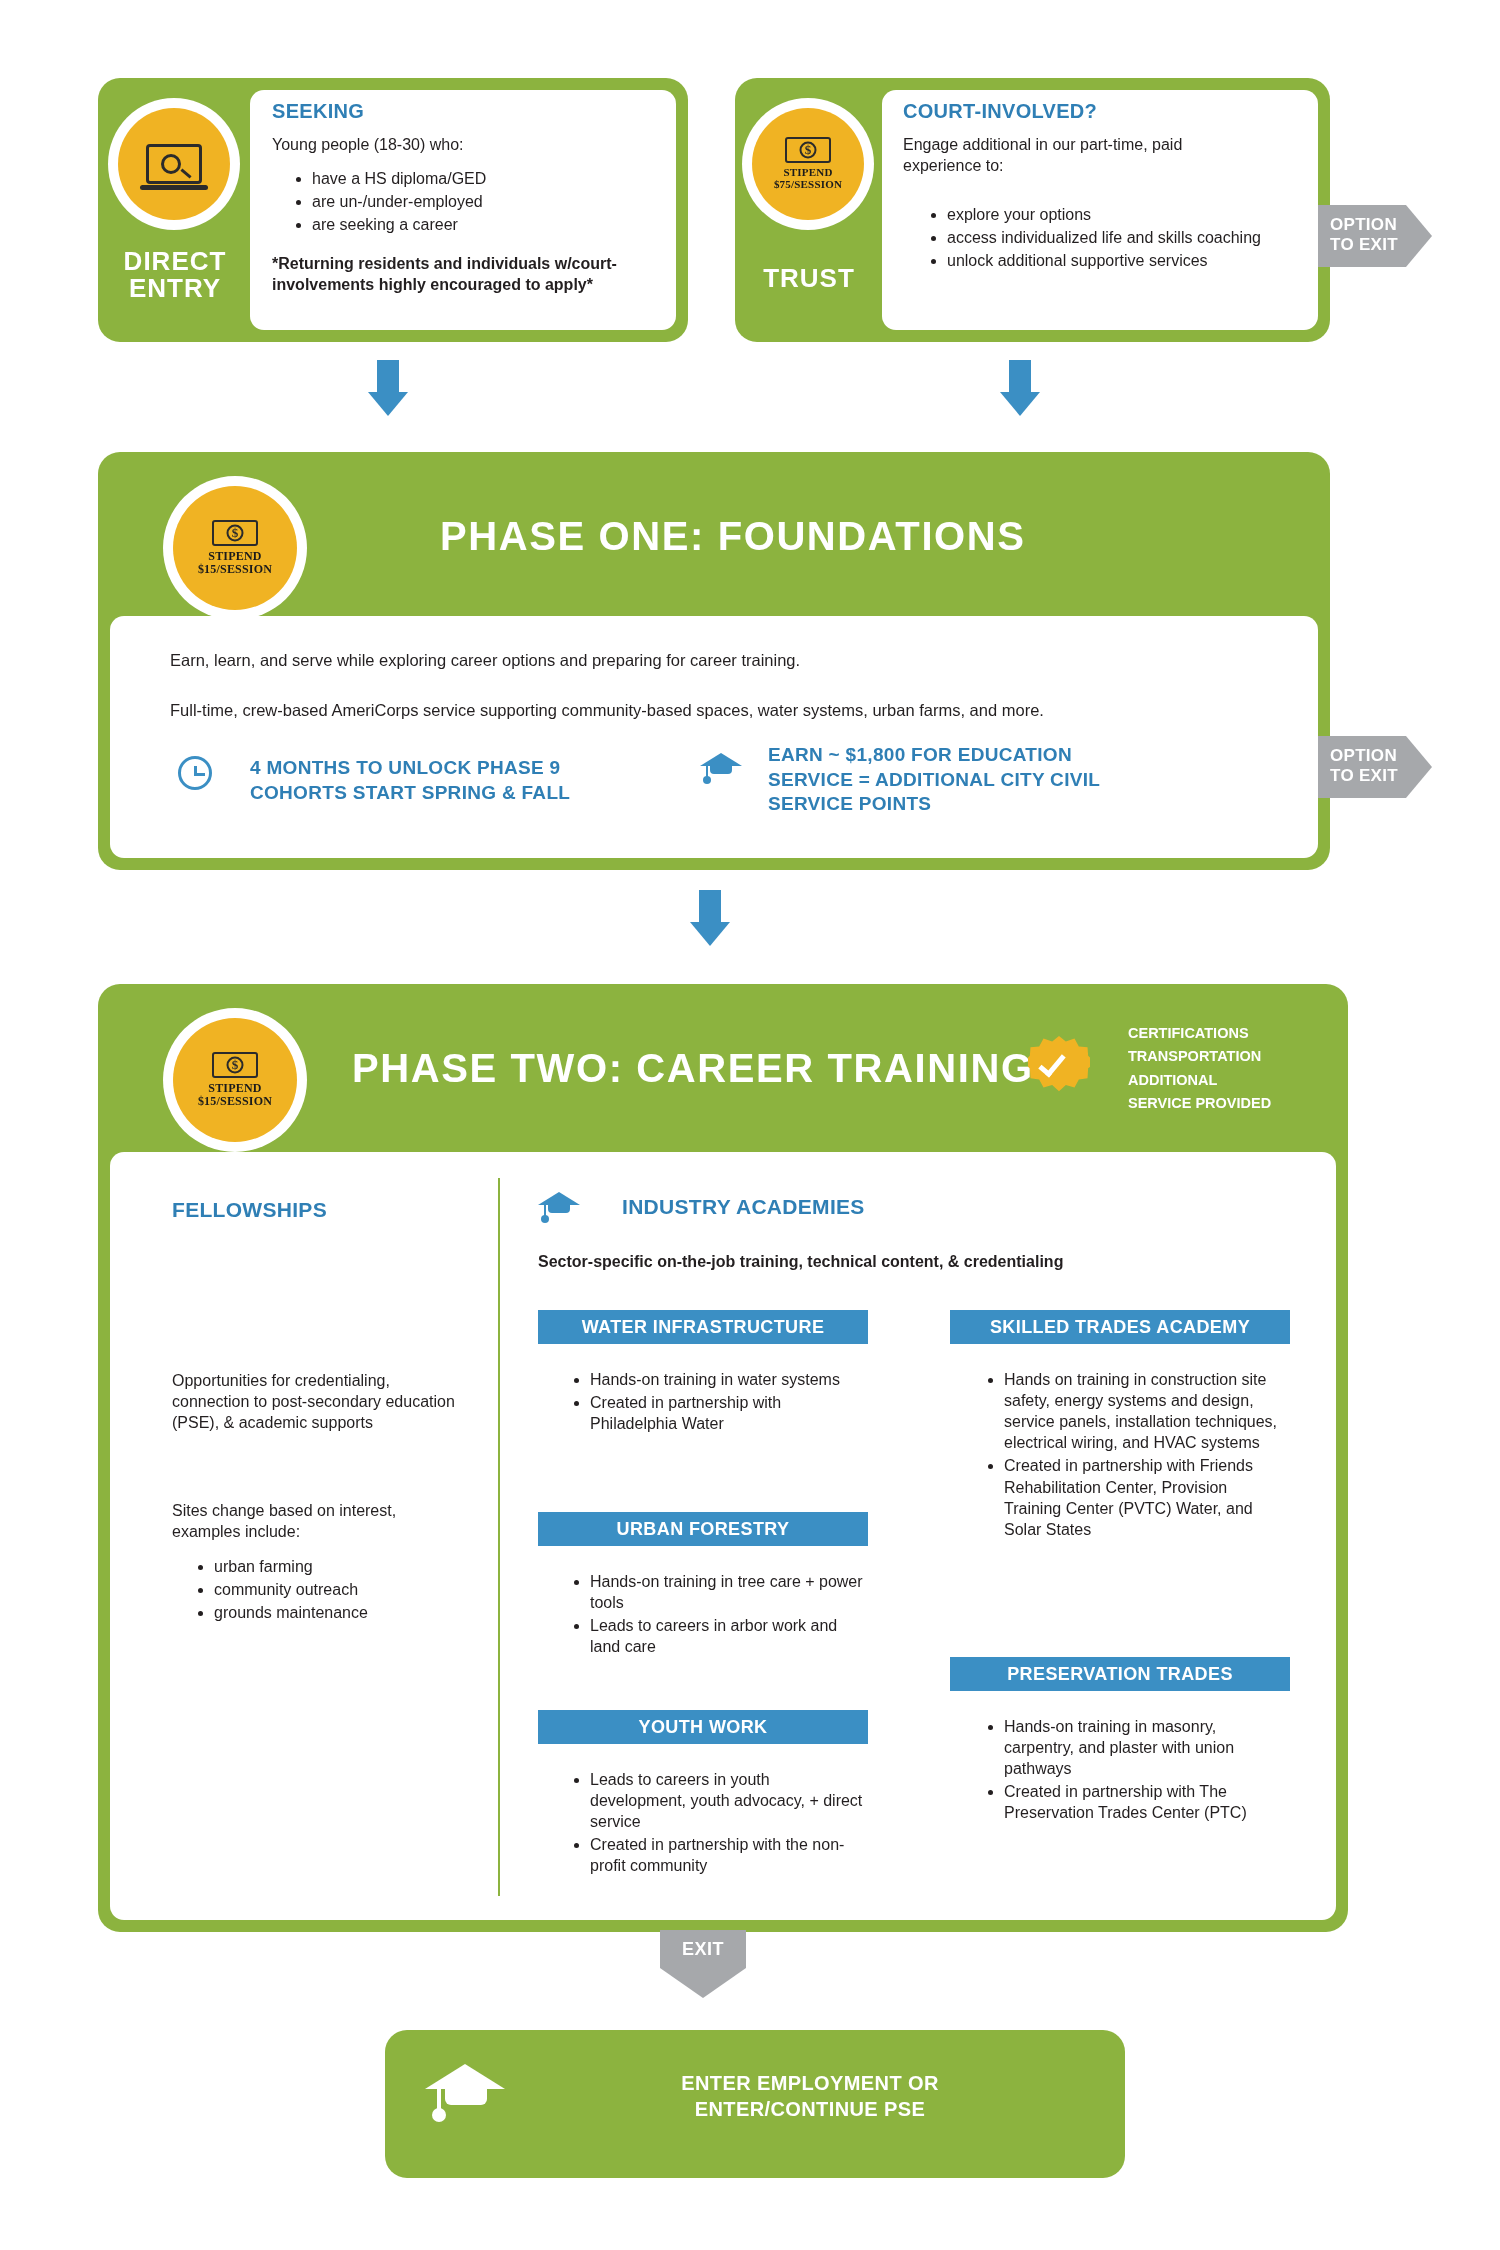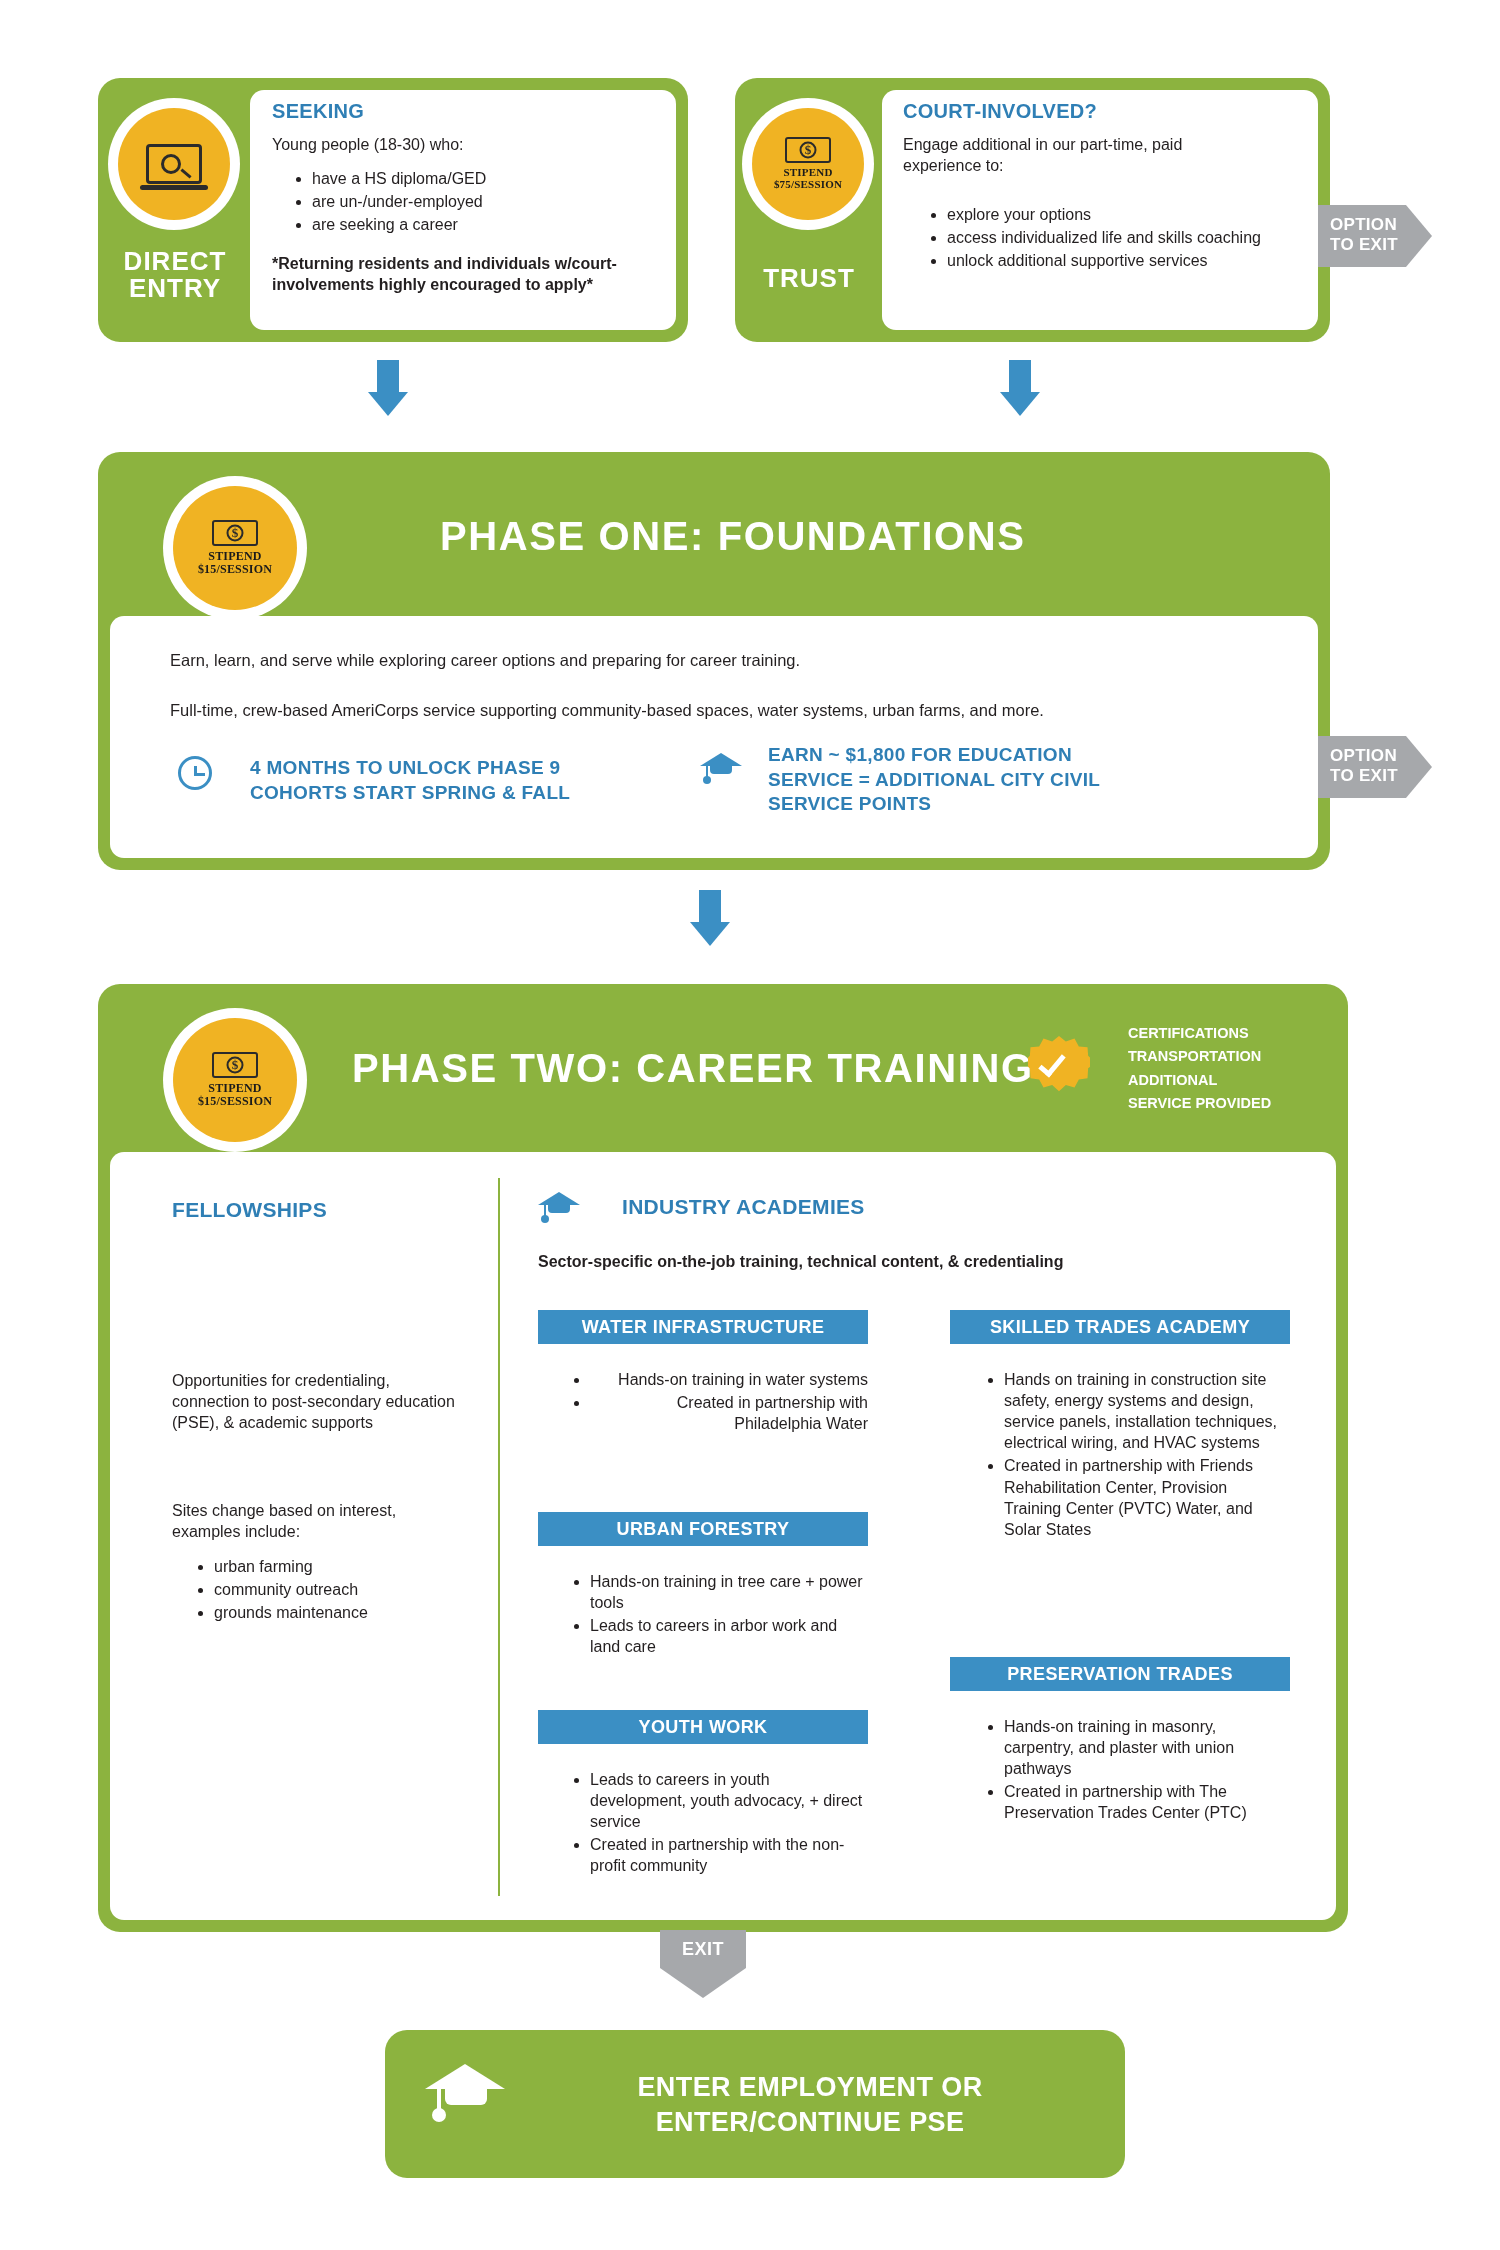--- a/index.html
+++ b/index.html
@@ -477,21 +477,21 @@
     <div class="top"></div>
       <div class="bot"></div>
       <div class="tassel"></div>
       <div class="knot"></div>
   </div>
   <div class="blue-head" style="position:absolute; left:622px; top:1195px; font-size:21px;">INDUSTRY ACADEMIES</div>
 
   <div style="position:absolute; left:538px; top:1253px; width:760px; font-size:16px; font-weight:bold; color:#231f20;">Sector-specific on-the-job training, technical content, &amp; credentialing</div>
 
   <div class="bluebar" style="position:absolute; left:538px; top:1310px; width:330px;">WATER INFRASTRUCTURE</div>
-  <ul class="bul body-text" style="position:absolute; left:568px; top:1365px; width:300px; font-size:16px;text-align:right;">
+  <ul class="bul body-text" style="position:absolute; left:568px; top:1365px; width:300px; font-size:16px;">
     <li>Hands-on training in water systems</li>
     <li>Created in partnership with Philadelphia Water</li>
   </ul>
 
   <div class="bluebar" style="position:absolute; left:538px; top:1512px; width:330px;">URBAN FORESTRY</div>
   <ul class="bul body-text" style="position:absolute; left:568px; top:1567px; width:300px; font-size:16px;">
     <li>Hands-on training in tree care + power tools</li>
     <li>Leads to careers in arbor work and land care</li>
   </ul>
 
@@ -518,18 +518,18 @@
     <div class="point"></div>
   </div>
 
   <div class="greenbox" style="left:385px; top:2030px; width:740px; height:148px;"></div>
   <div class="cap cap-white" style="position:absolute; left:425px; top:2064px;">
     <div class="top"></div>
       <div class="bot"></div>
       <div class="tassel"></div>
       <div class="knot"></div>
   </div>
-  <div style="position:absolute; left:520px; top:2070px; width:580px; color:#ffffff; font-weight:bold; font-size:27px; text-align:center; line-height:1.3; letter-spacing:0.4px;">
+  <div style="position:absolute; left:520px; top:2070px; width:580px; color:#ffffff; font-weight:bold; font-size:20px; text-align:center; line-height:1.3; letter-spacing:0.4px;">
     <div>ENTER EMPLOYMENT OR</div>
     <div>ENTER/CONTINUE PSE</div>
   </div>
 
 </div>
 
 </body></html>

